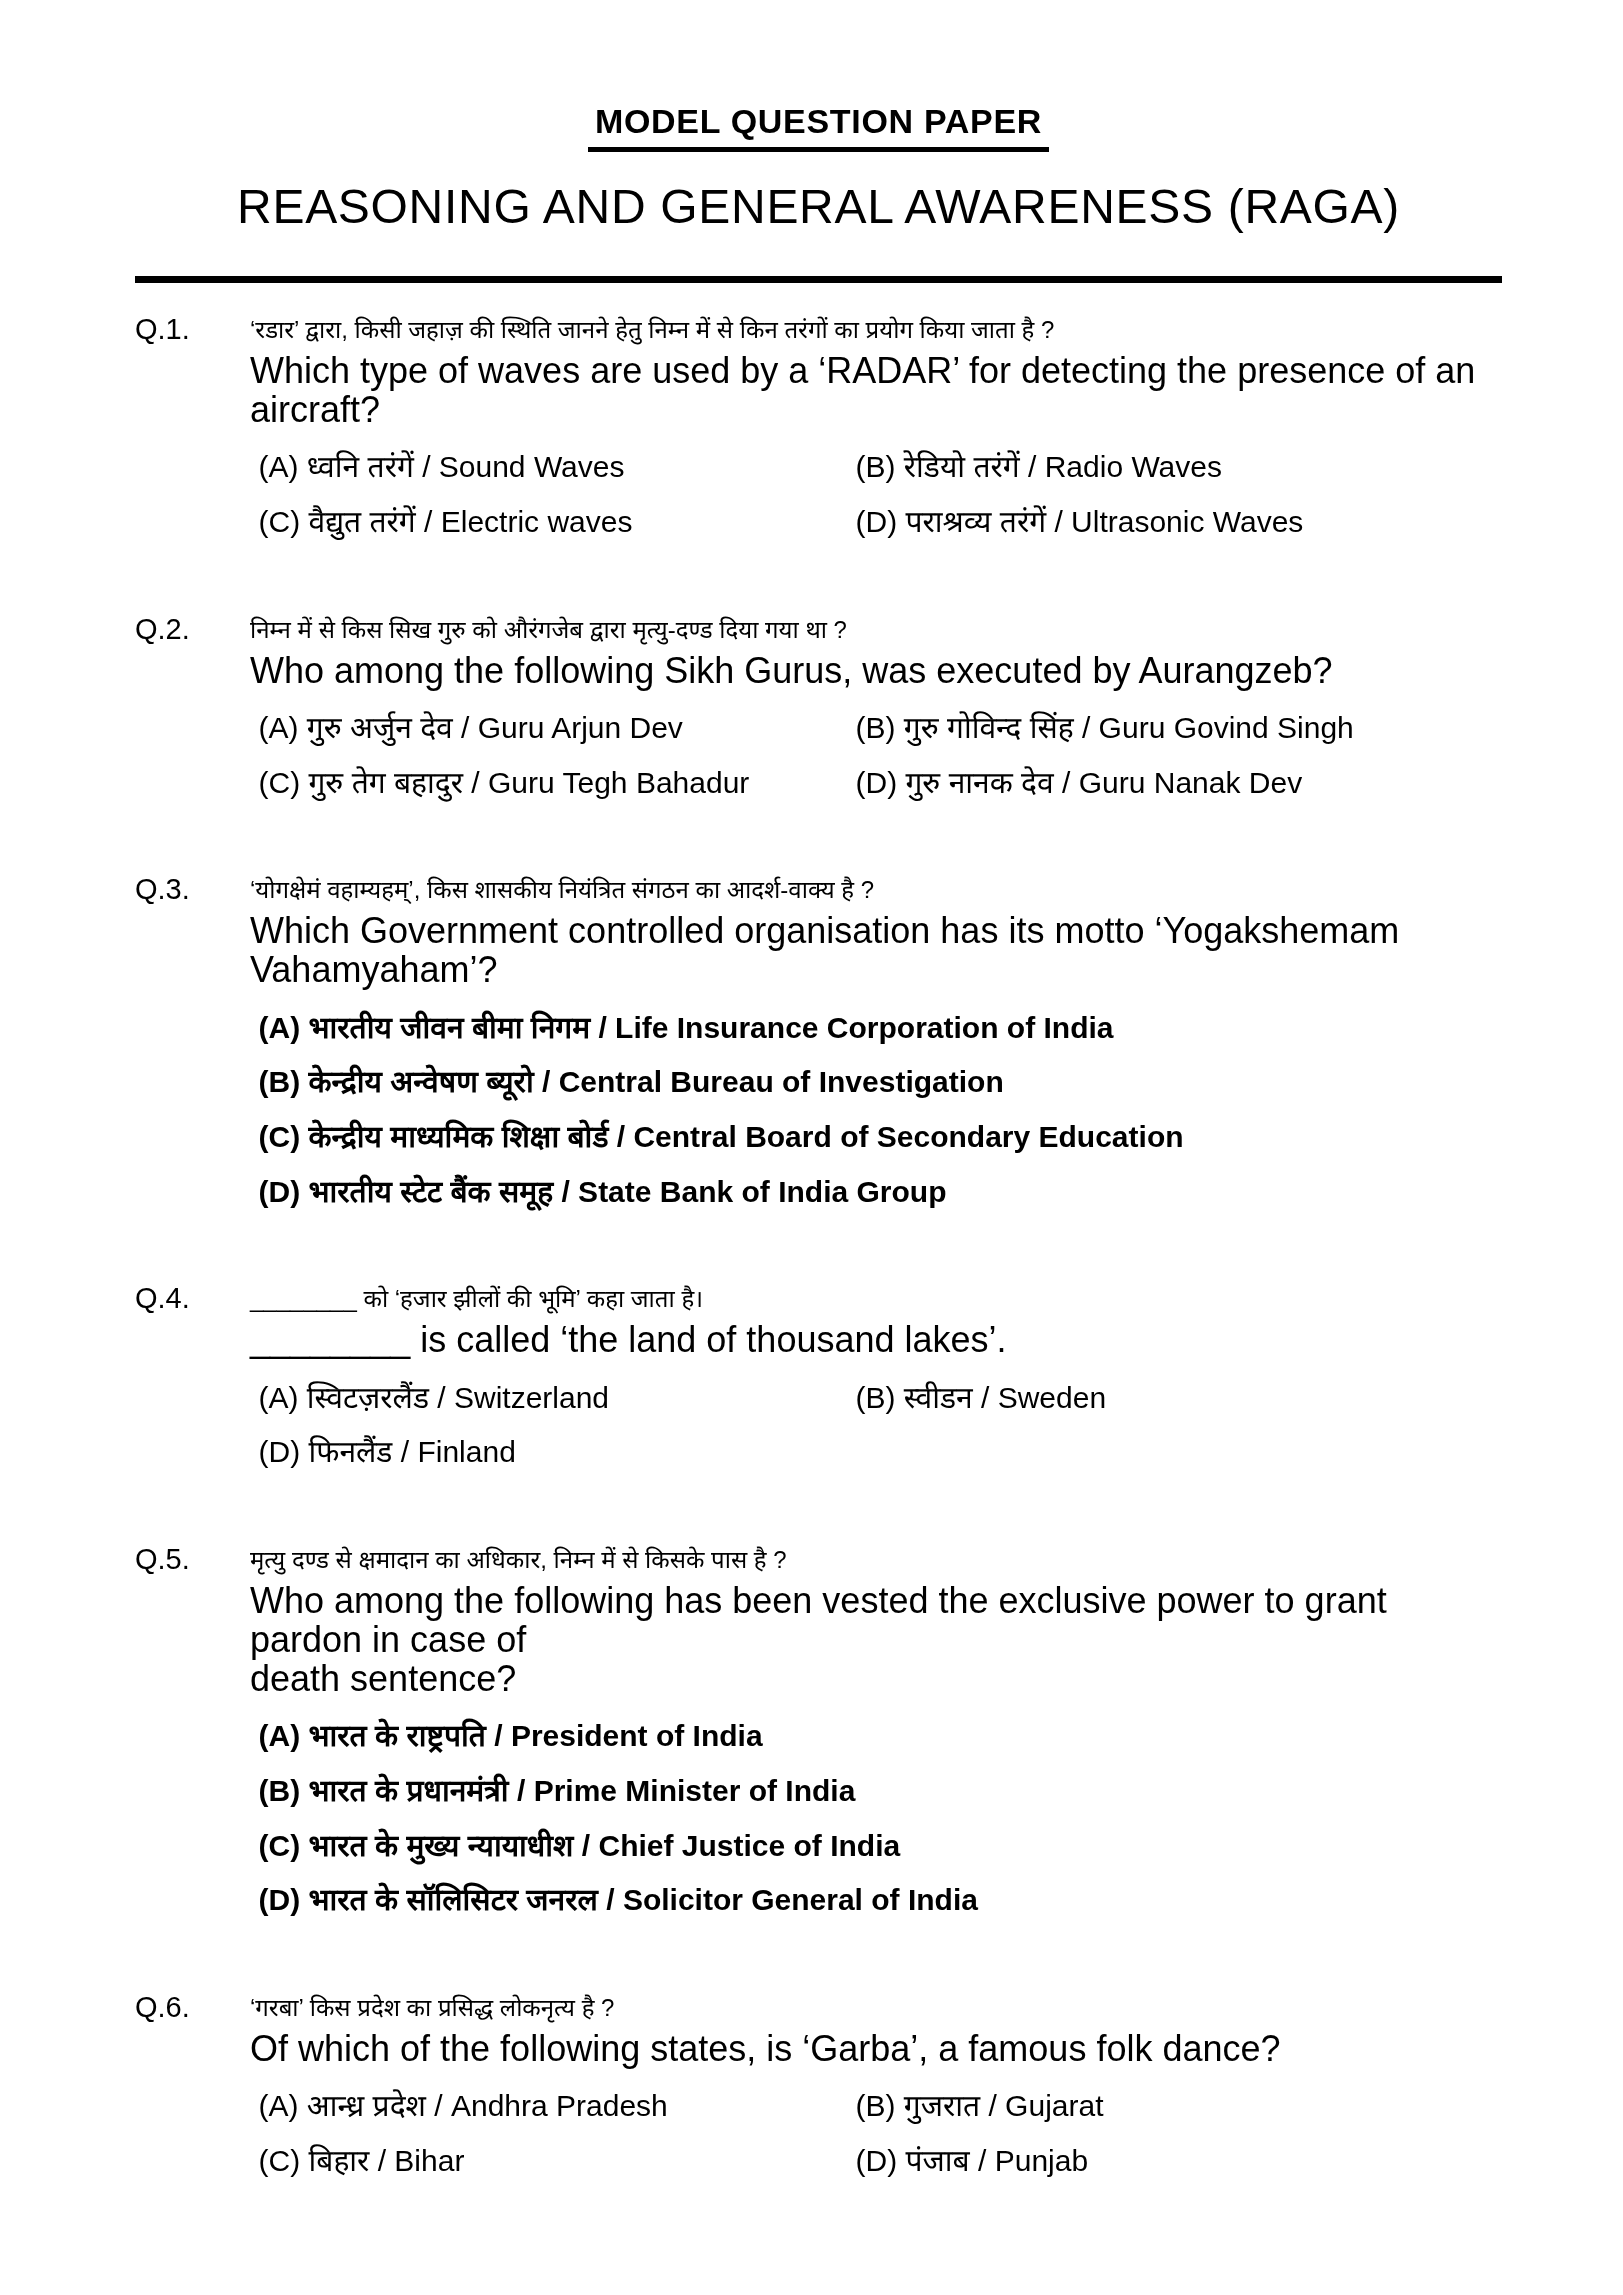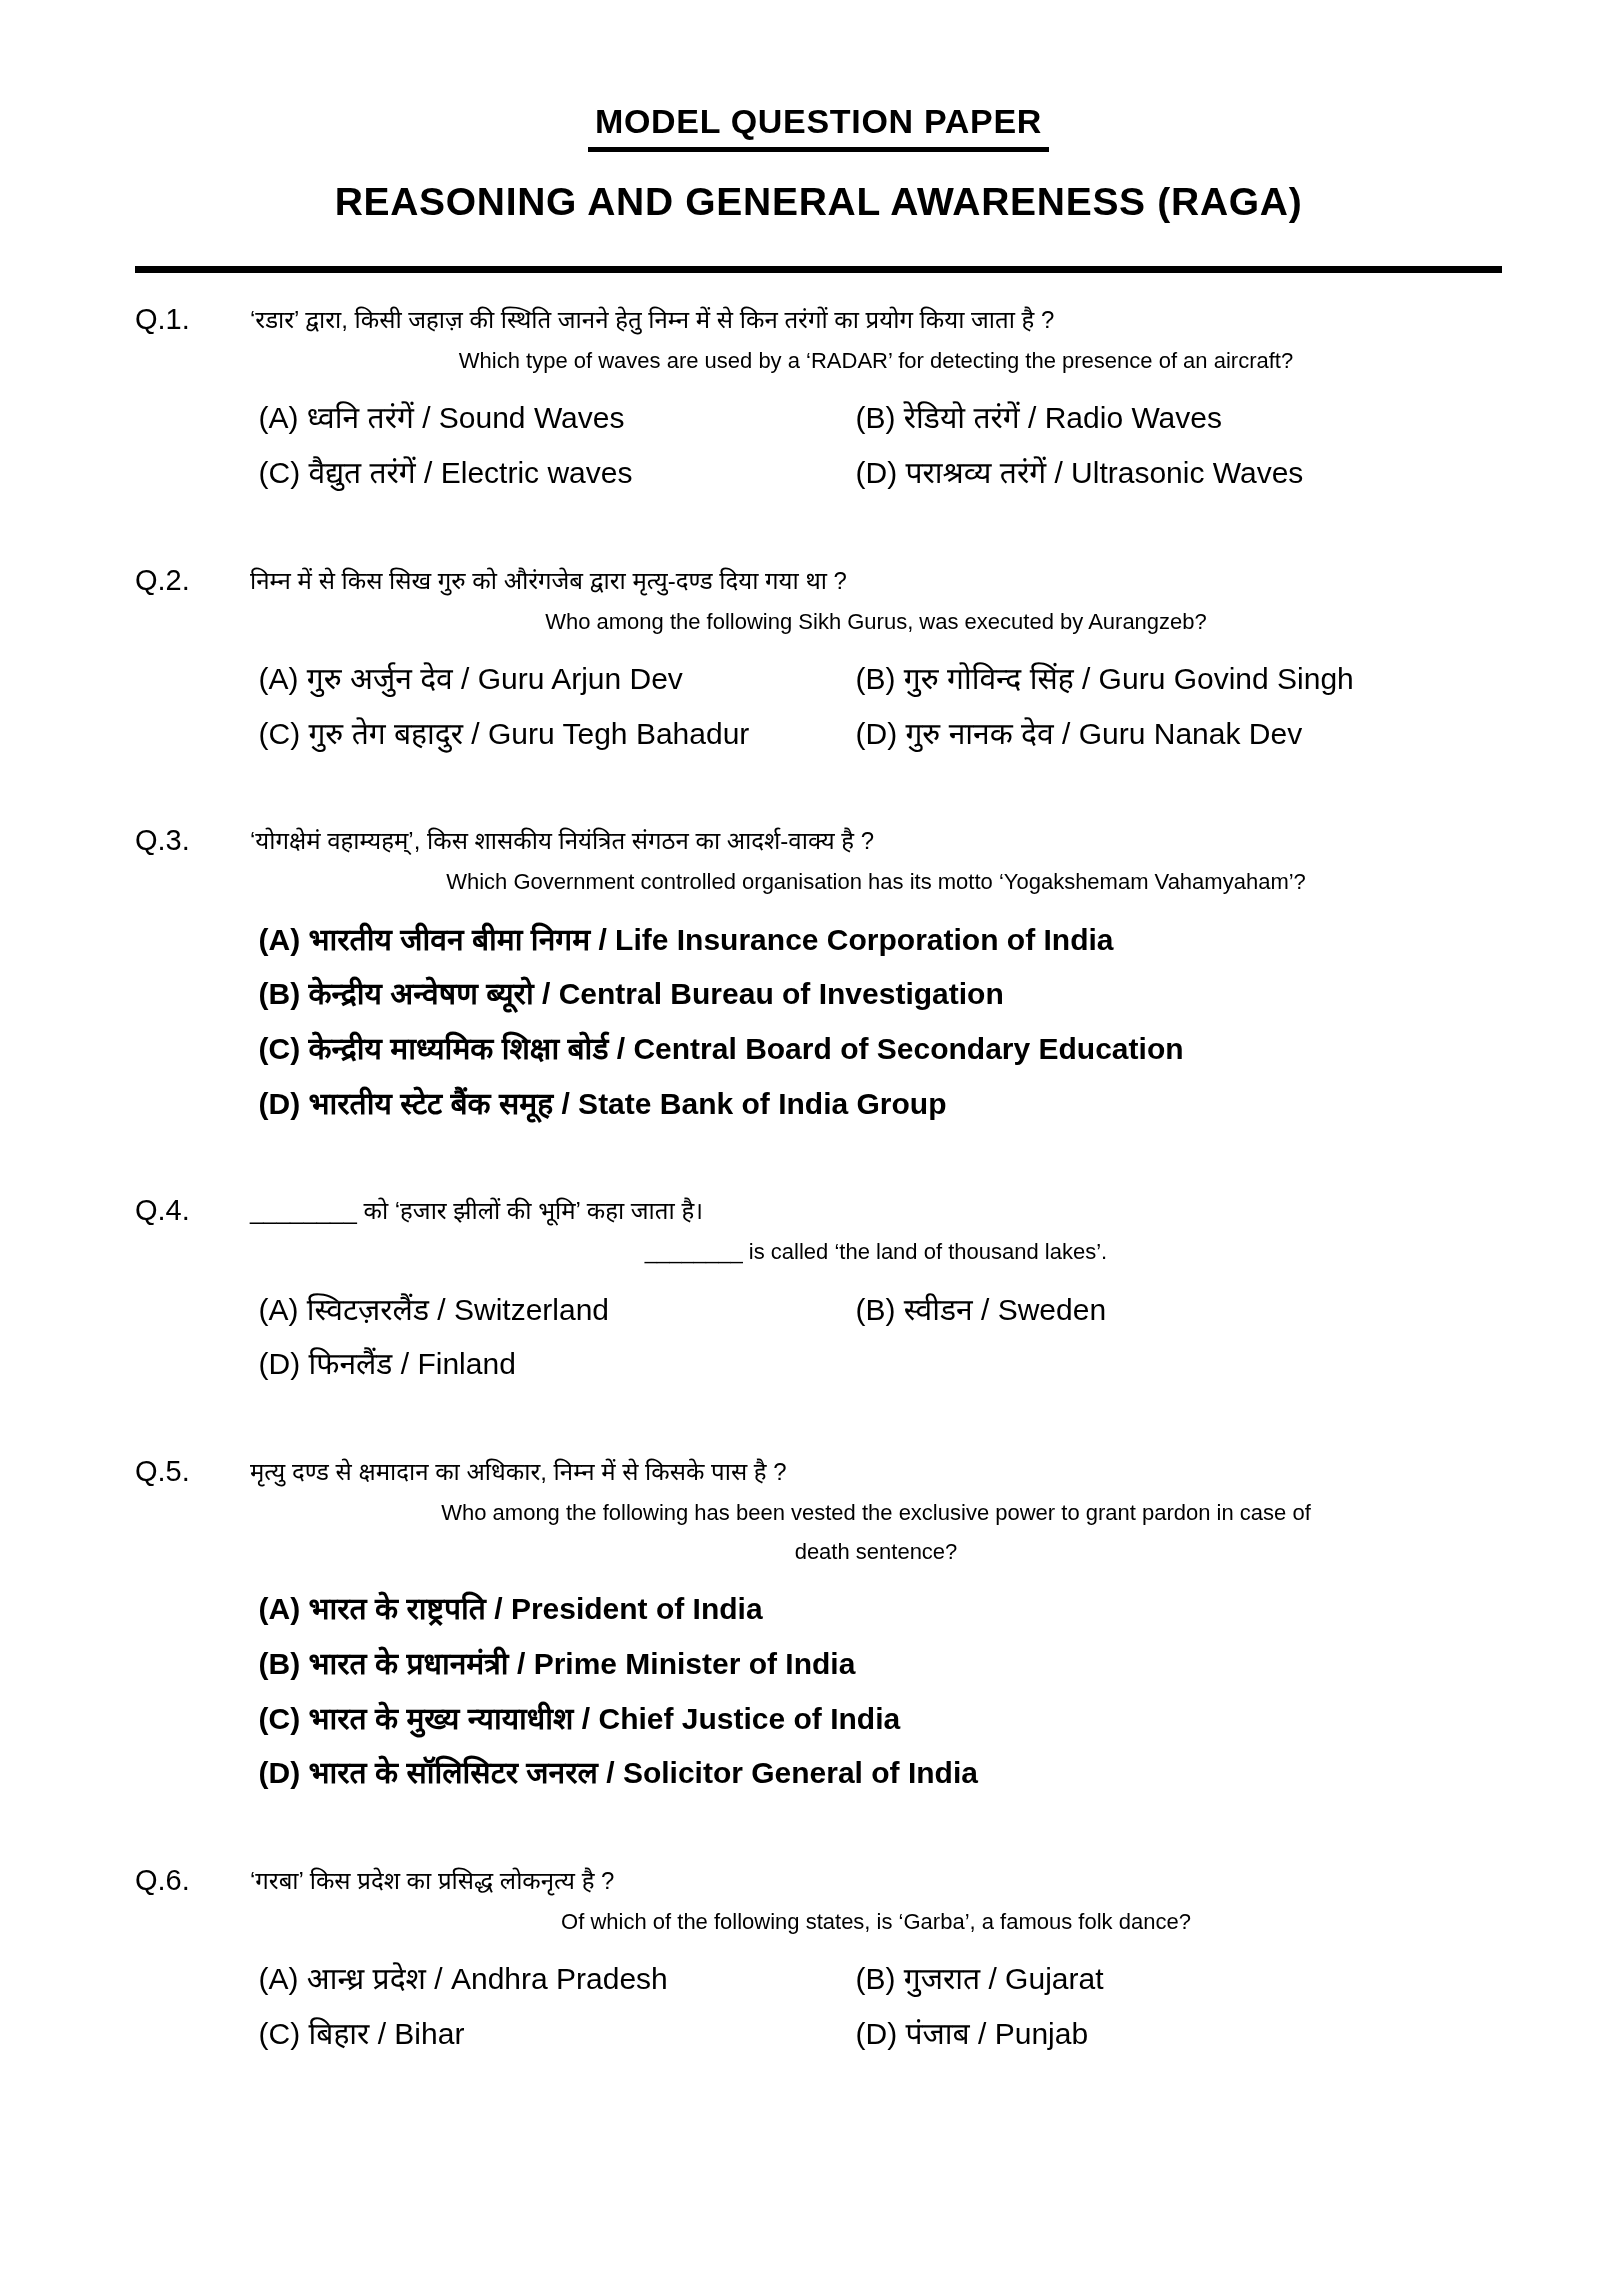--- a/index.html
+++ b/index.html
@@ -22,22 +22,22 @@
   .title-main {
     display: inline-block;
     font-size: 34px;
     font-weight: 700;
     letter-spacing: 0.7px;
     border-bottom: 5.9px solid #000;
     padding: 0 6.5px 6.5px 6.5px;
     line-height: 1.1;
   }
   .title-sub {
-    font-size: 39px;
-    font-weight: 700;
+    font-size: 48px;
+    font-weight: 400;
     letter-spacing: 0.7px;
     margin-top: 29px;
     line-height: 1.1;
   }
   .rule {
     height: 7.2px;
     background: #000;
     margin-top: 42px;
   }
   .questions { margin-top: 25px; }
@@ -54,23 +54,22 @@
     white-space: nowrap;
   }
   .qbody { flex: 1; max-width: 1276px; }
   .hi {
     display: block;
     font-size: 24px;
     line-height: 43px;
   }
   .en {
     display: block;
-    font-size: 22px;
+    font-size: 36px;
     line-height: 39px;
-    text-align: center;
   }
   .opts { margin-top: 18.3px; }
   .optrow {
     display: grid;
     grid-template-columns: 597px 1fr;
     margin-bottom: 15.7px;
   }
   .opt {
     font-size: 30px;
     line-height: 39px;

